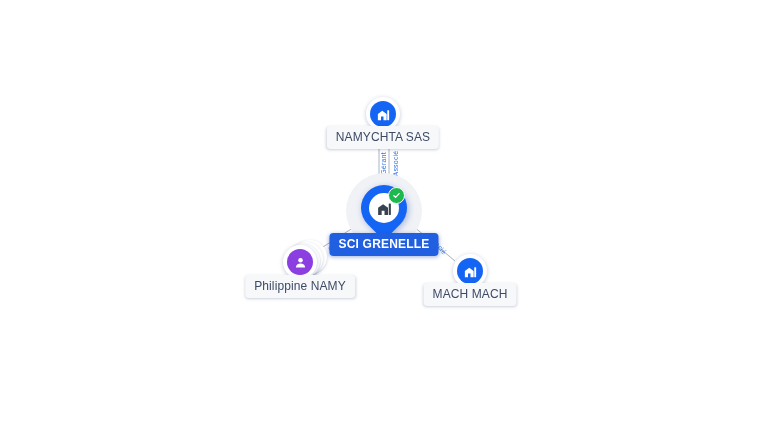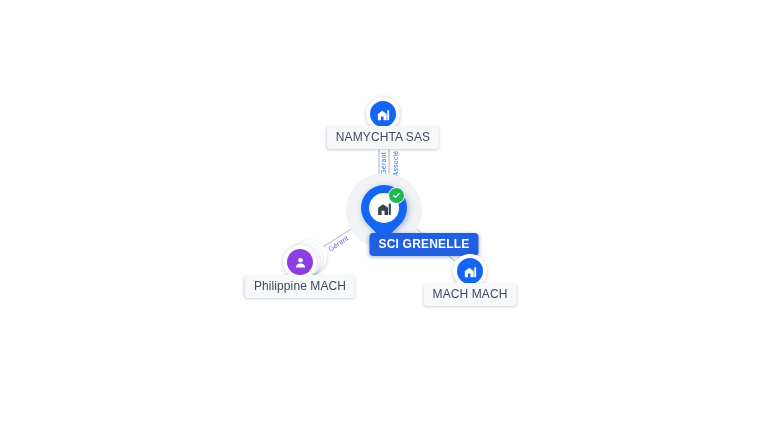--- a/index.html
+++ b/index.html
@@ -150,21 +150,20 @@
     color: #3d4a66;
     box-shadow: 0 1px 3px rgba(25, 40, 90, 0.22);
     letter-spacing: 0.1px;
   }
   .label.primary {
     background: #1f5fe0;
     color: #ffffff;
     font-weight: bold;
     box-shadow: 0 1px 4px rgba(20, 60, 160, 0.4);
     letter-spacing: 0.2px;
-    margin-left: 40px;
   }
 
   
   .edge-label {
     position: absolute;
     font-size: 7px;
     line-height: 1;
     white-space: nowrap;
     letter-spacing: 0.2px;
     transform-origin: 50% 50%;
@@ -248,21 +247,21 @@
       <div class="stack s3"></div>
       <div class="chip">
         <div class="disc person">
           <svg width="15" height="15" viewBox="0 0 24 24" aria-hidden="true">
             <circle cx="12" cy="8.2" r="3.6" fill="#ffffff"></circle>
             <path d="M4.6 20c0-4.1 3.3-6.4 7.4-6.4s7.4 2.3 7.4 6.4z" fill="#ffffff"></path>
           </svg>
         </div>
       </div>
     </div>
-    <div class="label" style="top:13px;">Philippine MACH</div>
+    <div class="label" style="top:13px;">Philippine NAMY</div>
   </div>
 
   <div class="node" style="left:470px; top:271px;">
     <div class="node-icon-wrap">
       <div class="chip">
         <div class="disc">
           <svg width="15" height="15" viewBox="0 0 24 24" aria-hidden="true">
             <path d="M3 21V11l7-5 7 5v10h-5v-6h-4v6z" fill="#ffffff"></path>
             <rect x="18" y="5" width="3" height="16" rx="0.6" fill="#ffffff"></rect>
           </svg>

